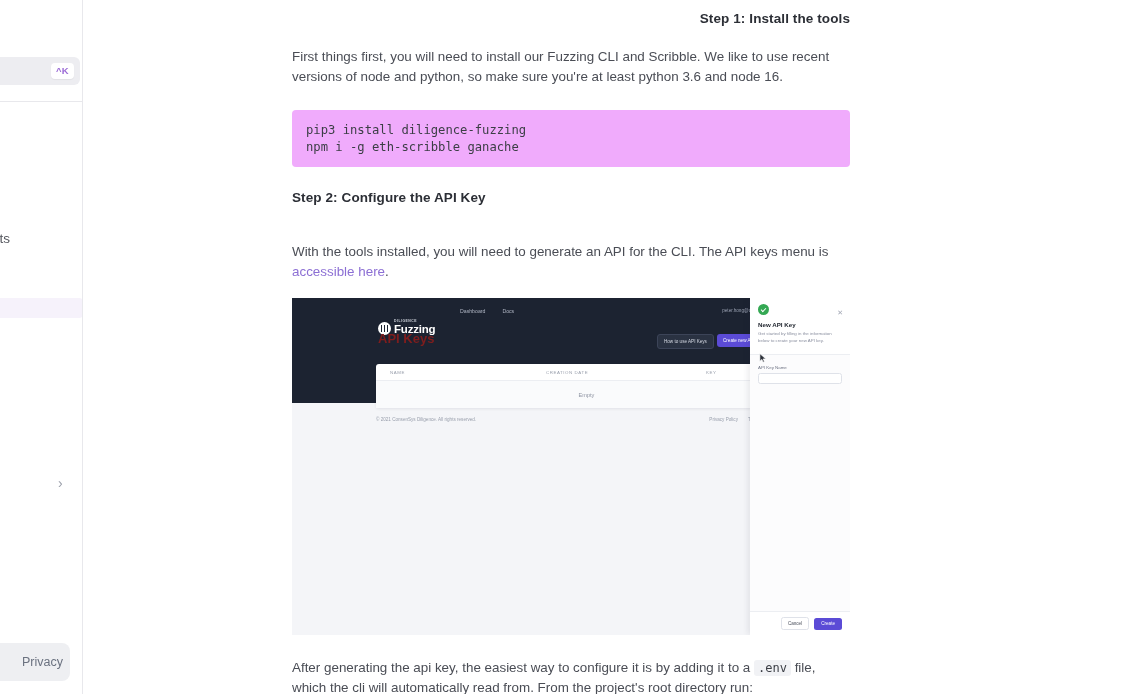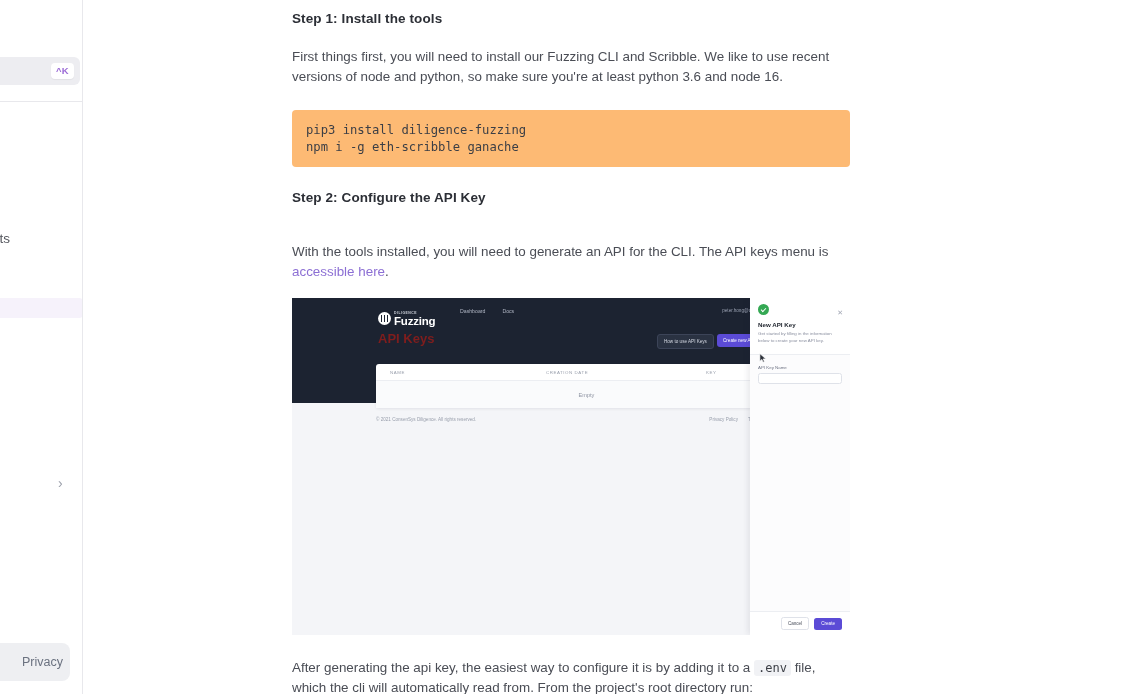--- a/index.html
+++ b/index.html
@@ -79,21 +79,21 @@
     font-size:13.4px; line-height:20px; color:#4a4d55;
     margin:0;
   }
   p.body a { color:#8c6fd4; text-decoration:none; }
   code.inline {
     font-family:"DejaVu Sans Mono", monospace;
     font-size:12px; background:#f1f2f5; color:#3b3e45;
     padding:1px 4px; border-radius:3px;
   }
   pre.codeblock {
-    margin:0; background:#fdba74; border-radius:4px;
+    margin:0; background:#f0abfc; border-radius:4px;
     padding:12px 14px;
     font-family:"DejaVu Sans Mono", monospace;
     font-size:12.2px; line-height:16.5px; color:#3b3e45;
     white-space:pre;
   }
 
   
   .shot {
     position:relative; width:558px; height:337px;
     background:#f4f5f8; overflow:hidden;
@@ -102,22 +102,22 @@
   .shot-dark {
     position:absolute; left:0; top:0; width:458px; height:88px;
     background:#1c2331;
   }
   .shot-dark-left {
     position:absolute; left:0; top:0; width:84px; height:105px;
     background:#1c2331;
   }
   
   .shot-logo {
-    position:absolute; left:86px; top:14px;
-    display:flex; align-items:flex-start; gap:3px;
+    position:absolute; left:86px; top:22px;
+    display:flex; align-items:flex-end; gap:3px;
   }
   .logo-mark {
     width:13px; height:13px; border-radius:50%;
     background:#ffffff; position:relative; flex:none;
   }
   .logo-mark::before {
     content:""; position:absolute; left:3px; top:3px;
     width:7px; height:7px;
     background:
       linear-gradient(to right,#1c2331 0 1.4px,transparent 1.4px 2.8px,
@@ -267,21 +267,21 @@
   <div class="sb-tiny">g</div>
 
   <div class="sb-pill">
     <span>Privacy</span>
   </div>
 </div>
 
 <div class="article">
  <div class="col">
 
-  <h3 class="step" style="margin-top:11px;">Step 1: Install the tools</h3>
+  <h3 class="step" style="margin-top:11px;text-align:right;">Step 1: Install the tools</h3>
 
   <p class="body" style="margin-top:21px;">First things first, you will need to install our Fuzzing CLI and Scribble. We like to use recent versions of node and python, so make sure you're at least python 3.6 and node 16.</p>
 
   <pre class="codeblock" style="margin-top:23px;">pip3 install diligence-fuzzing
 npm i -g eth-scribble ganache</pre>
 
   <h3 class="step" style="margin-top:23px;">Step 2: Configure the API Key</h3>
 
   <p class="body" style="margin-top:37px;"><span>With the tools installed, you will need to generate an API for the CLI. The API keys menu is </span><a href="#">accessible here</a><span>.</span></p>
 

